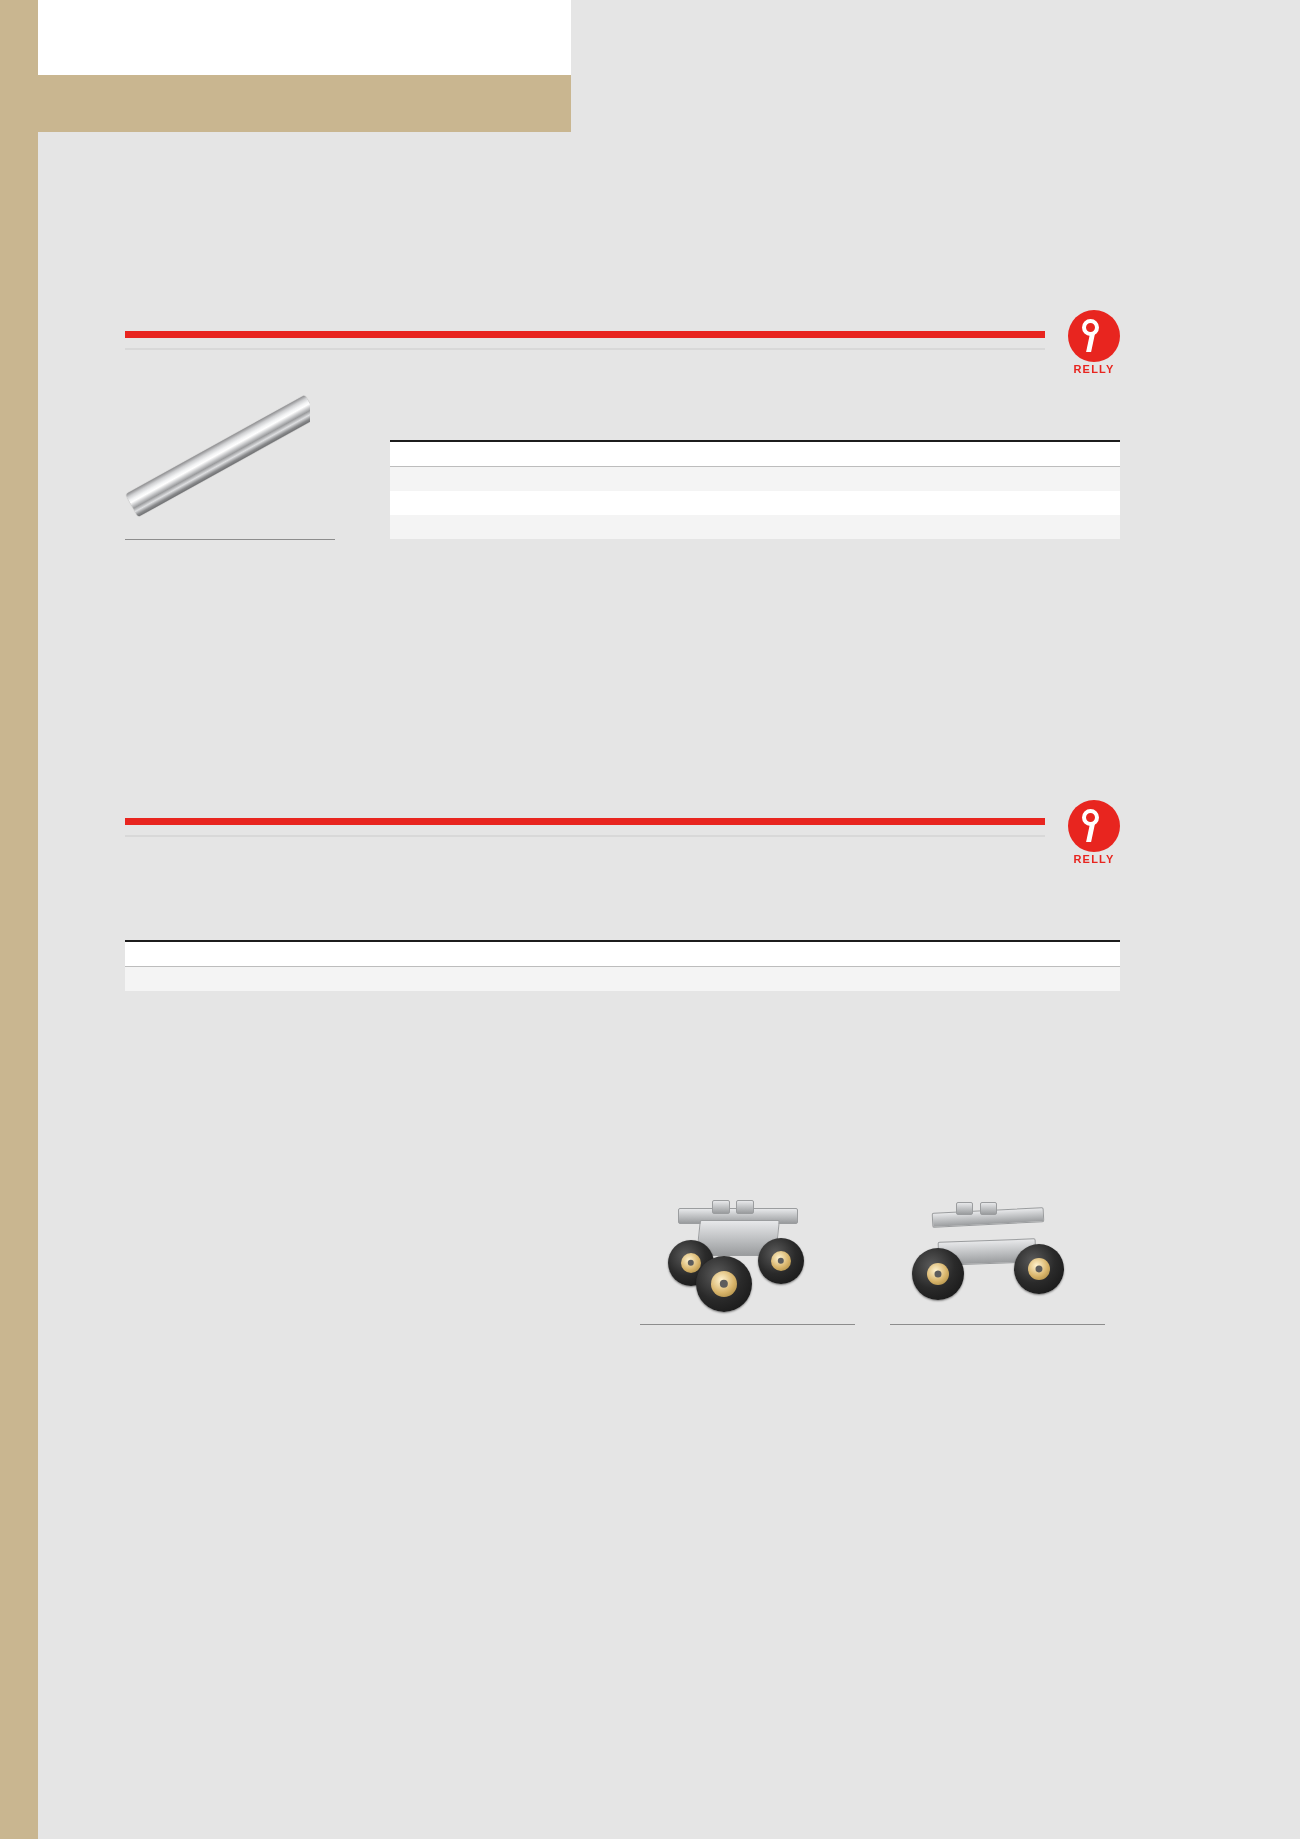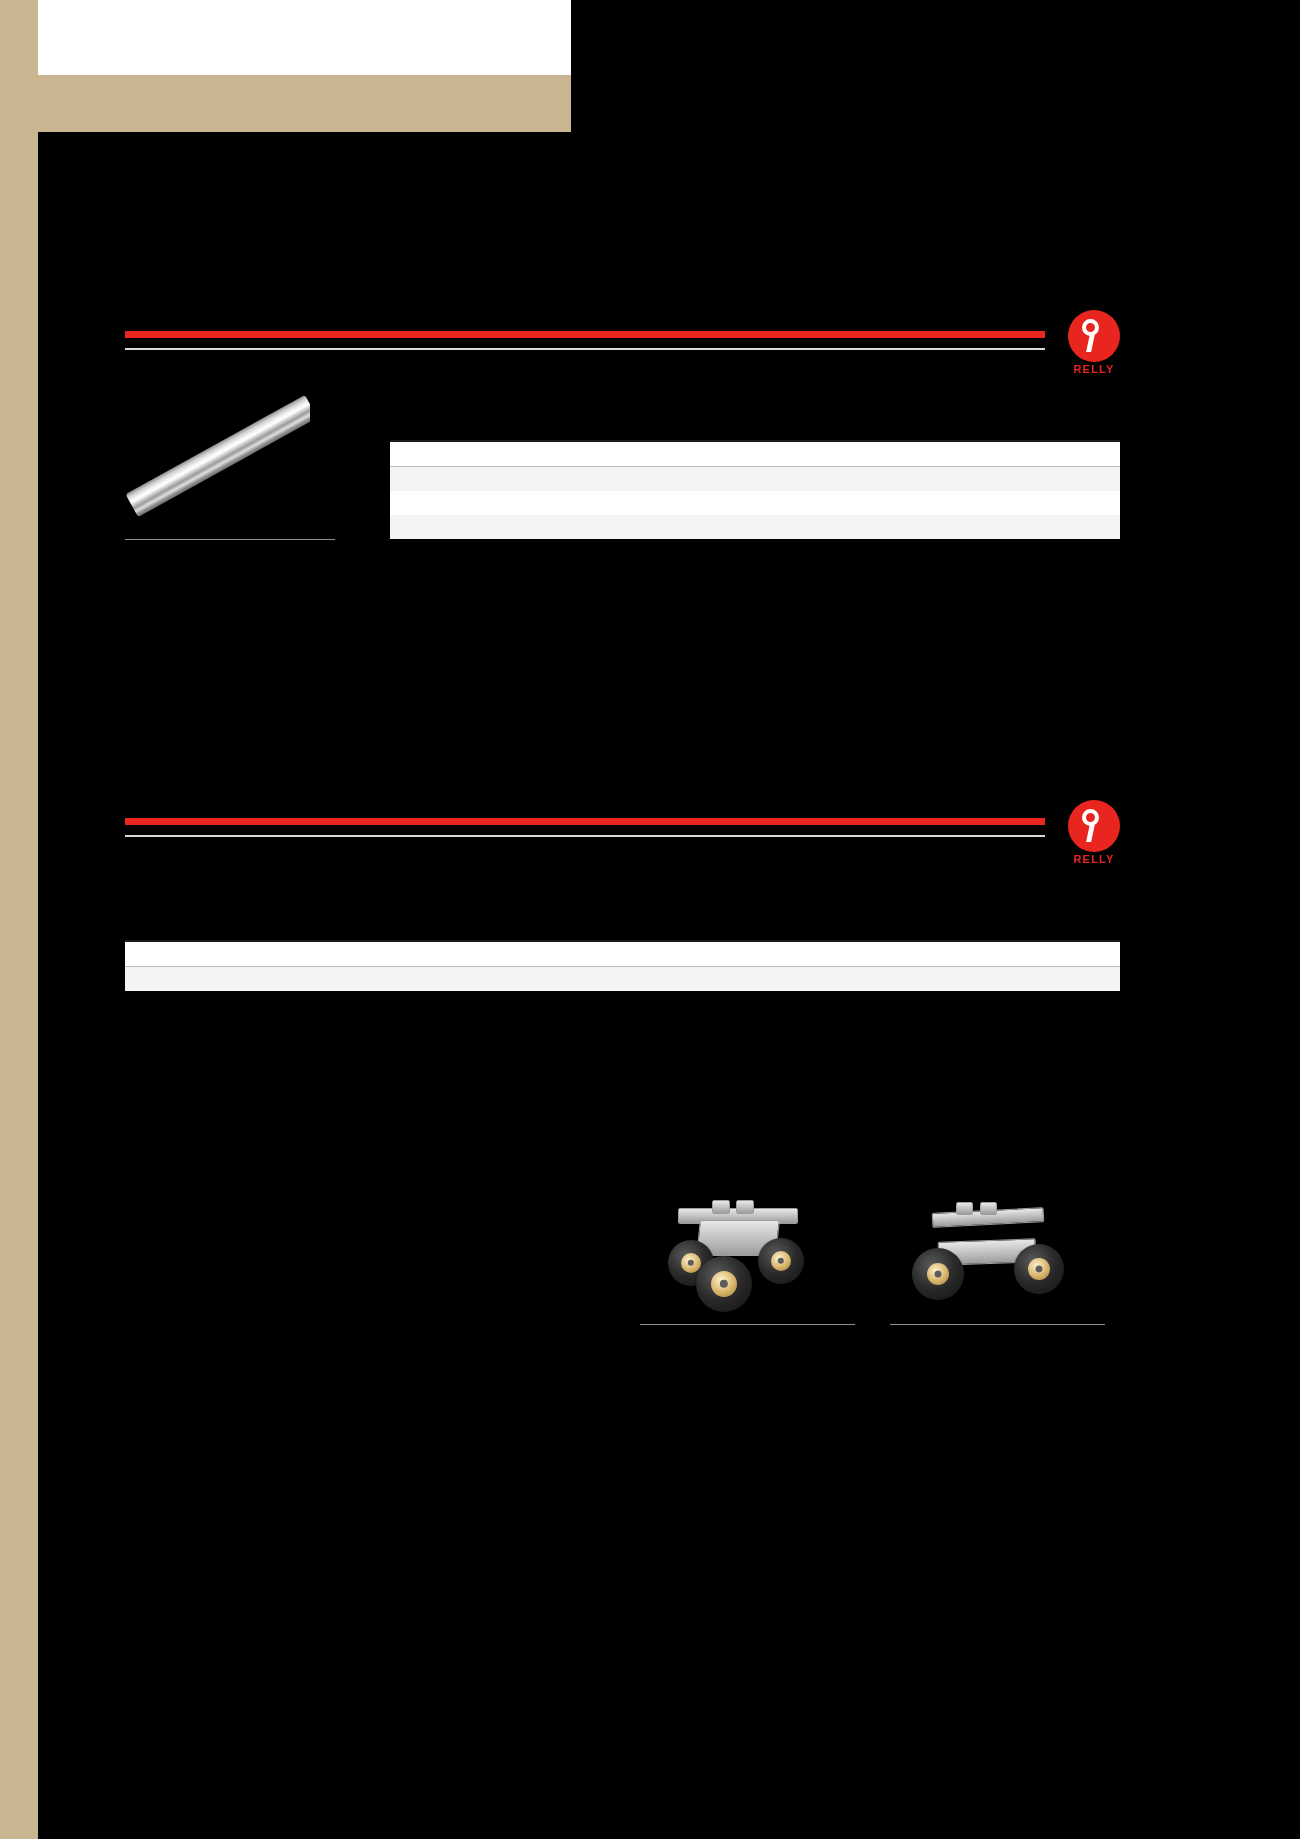--- a/index.html
+++ b/index.html
@@ -12,21 +12,21 @@
     height: 1839px;
     position: relative;
     font-family: "Liberation Sans", sans-serif;
     overflow: hidden;
   }
 
   
   .page {
     position: absolute;
     inset: 0;
-    background: #000000;
+    background: #e5e5e5;
   }
   .tan-left-bar {
     position: absolute;
     left: 0;
     top: 0;
     width: 38px;
     height: 1839px;
     background: #c9b690;
   }
   .tan-top-bar {

